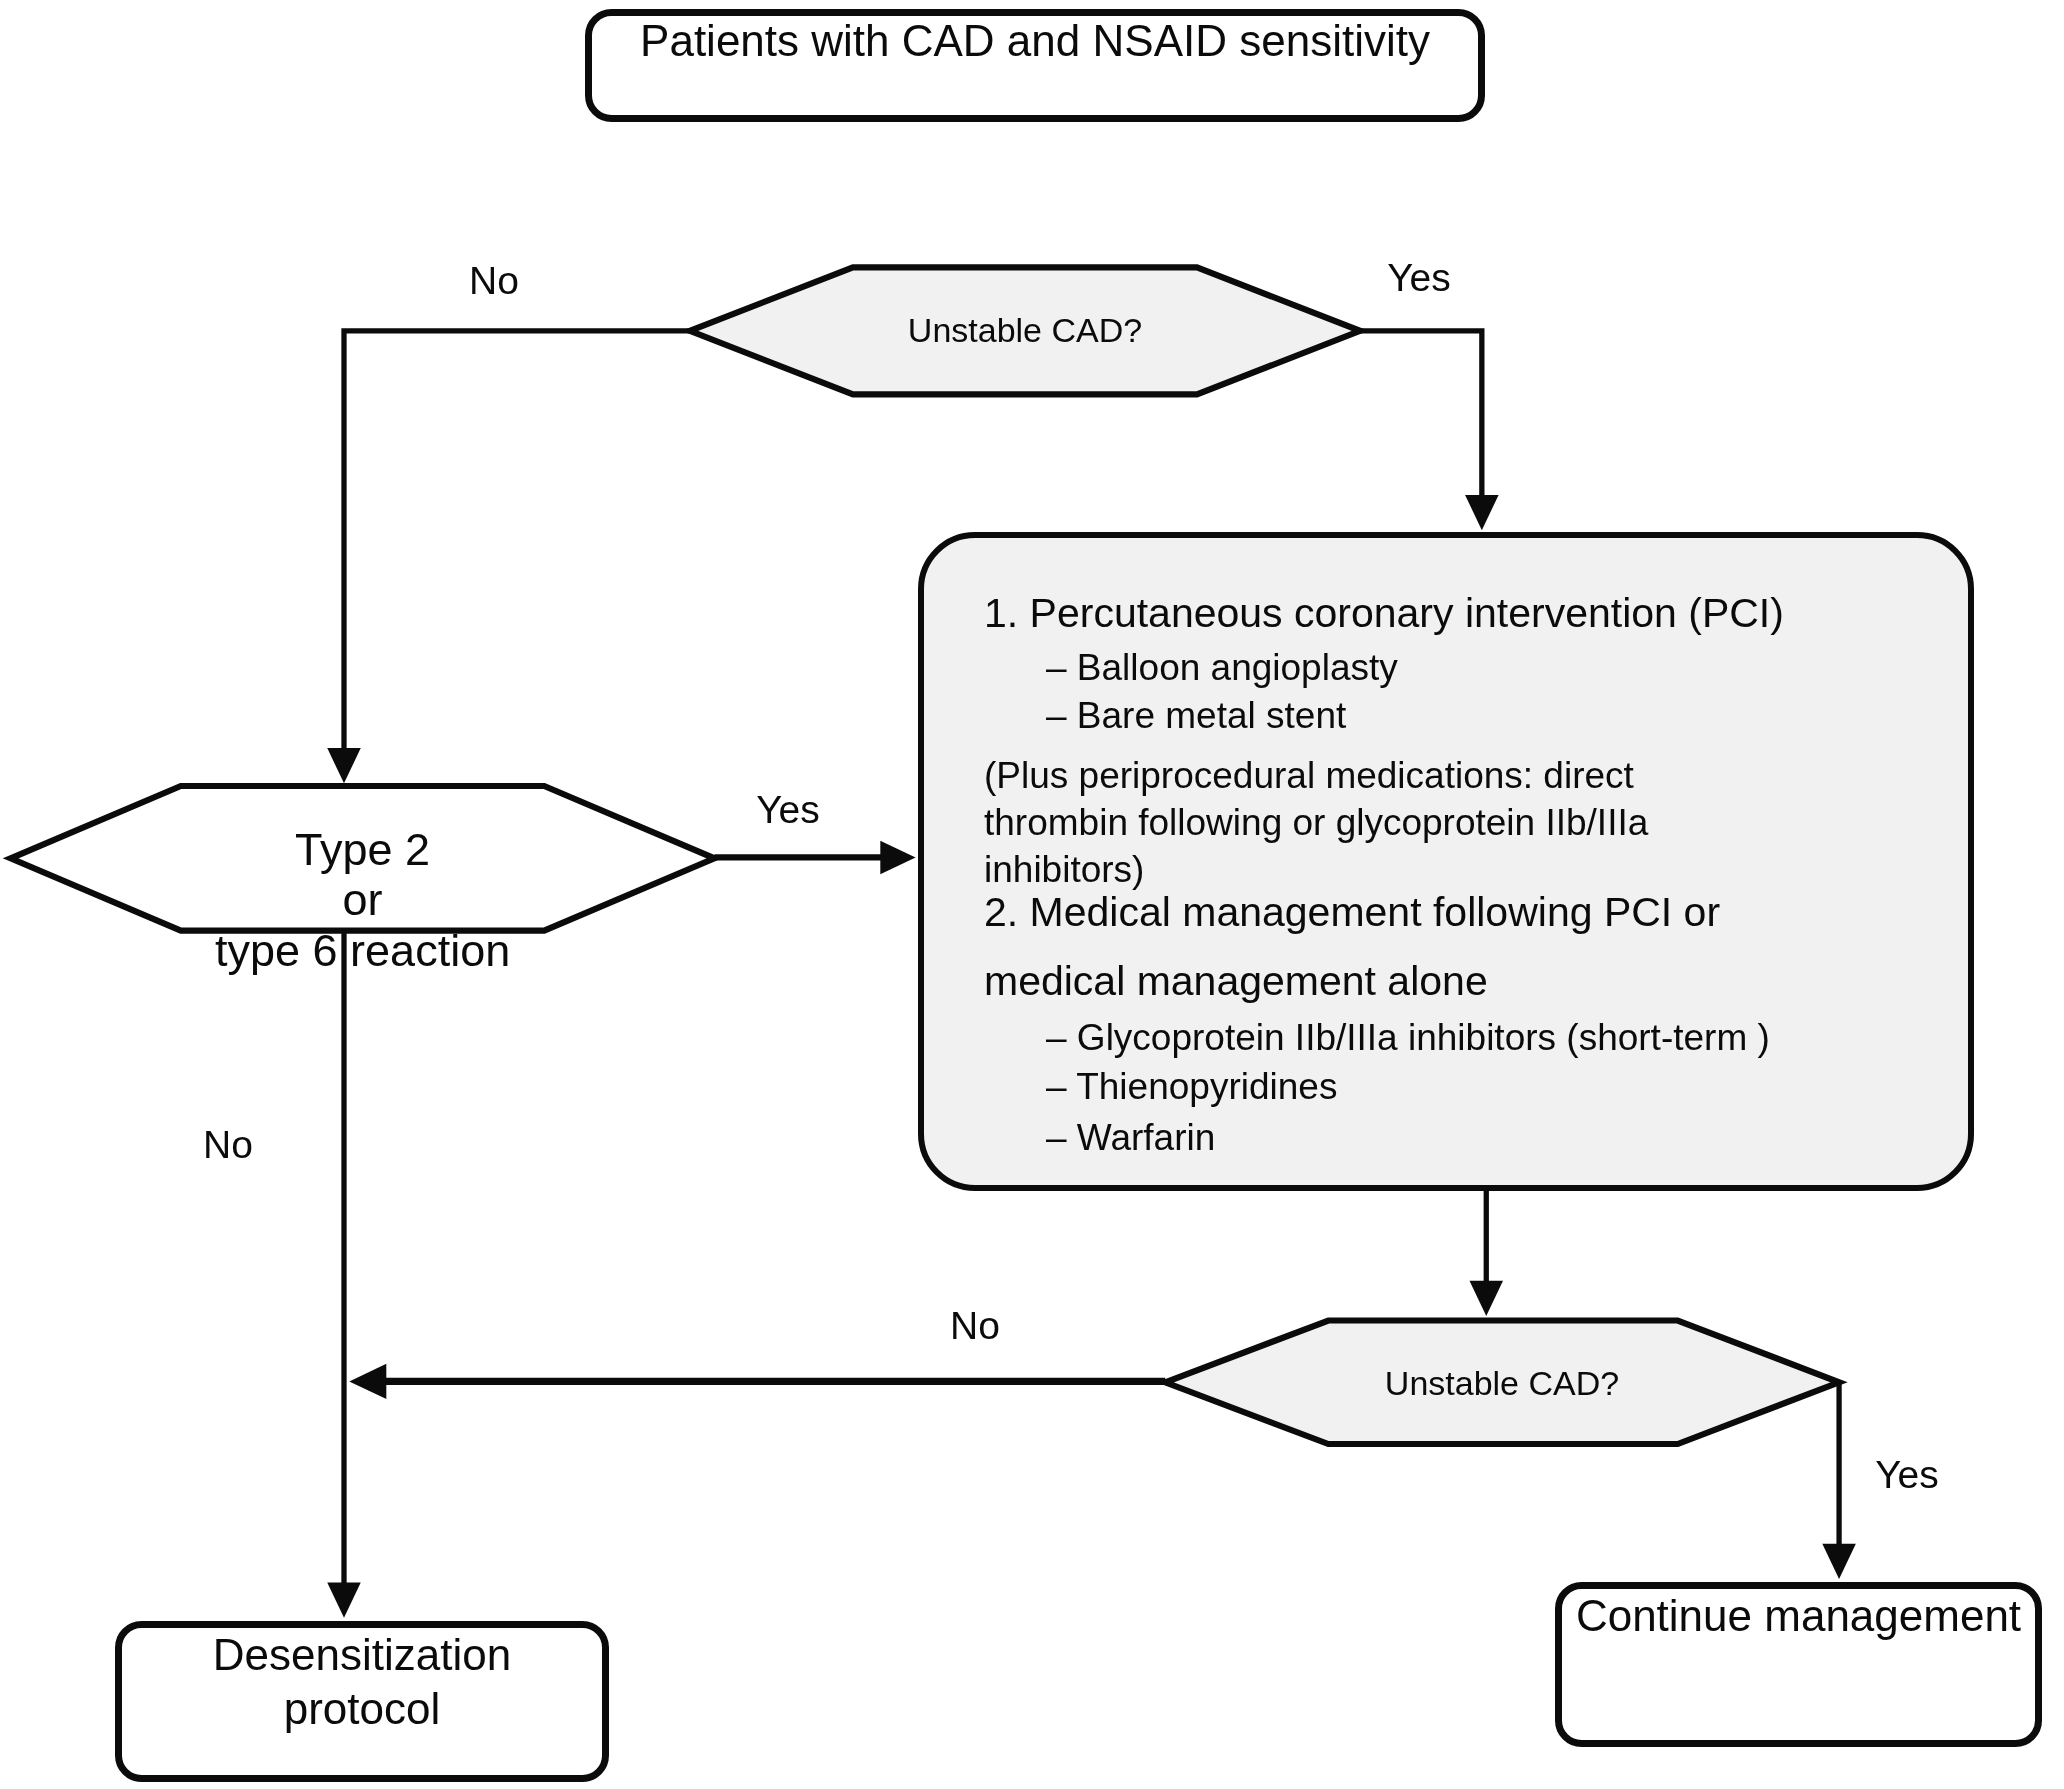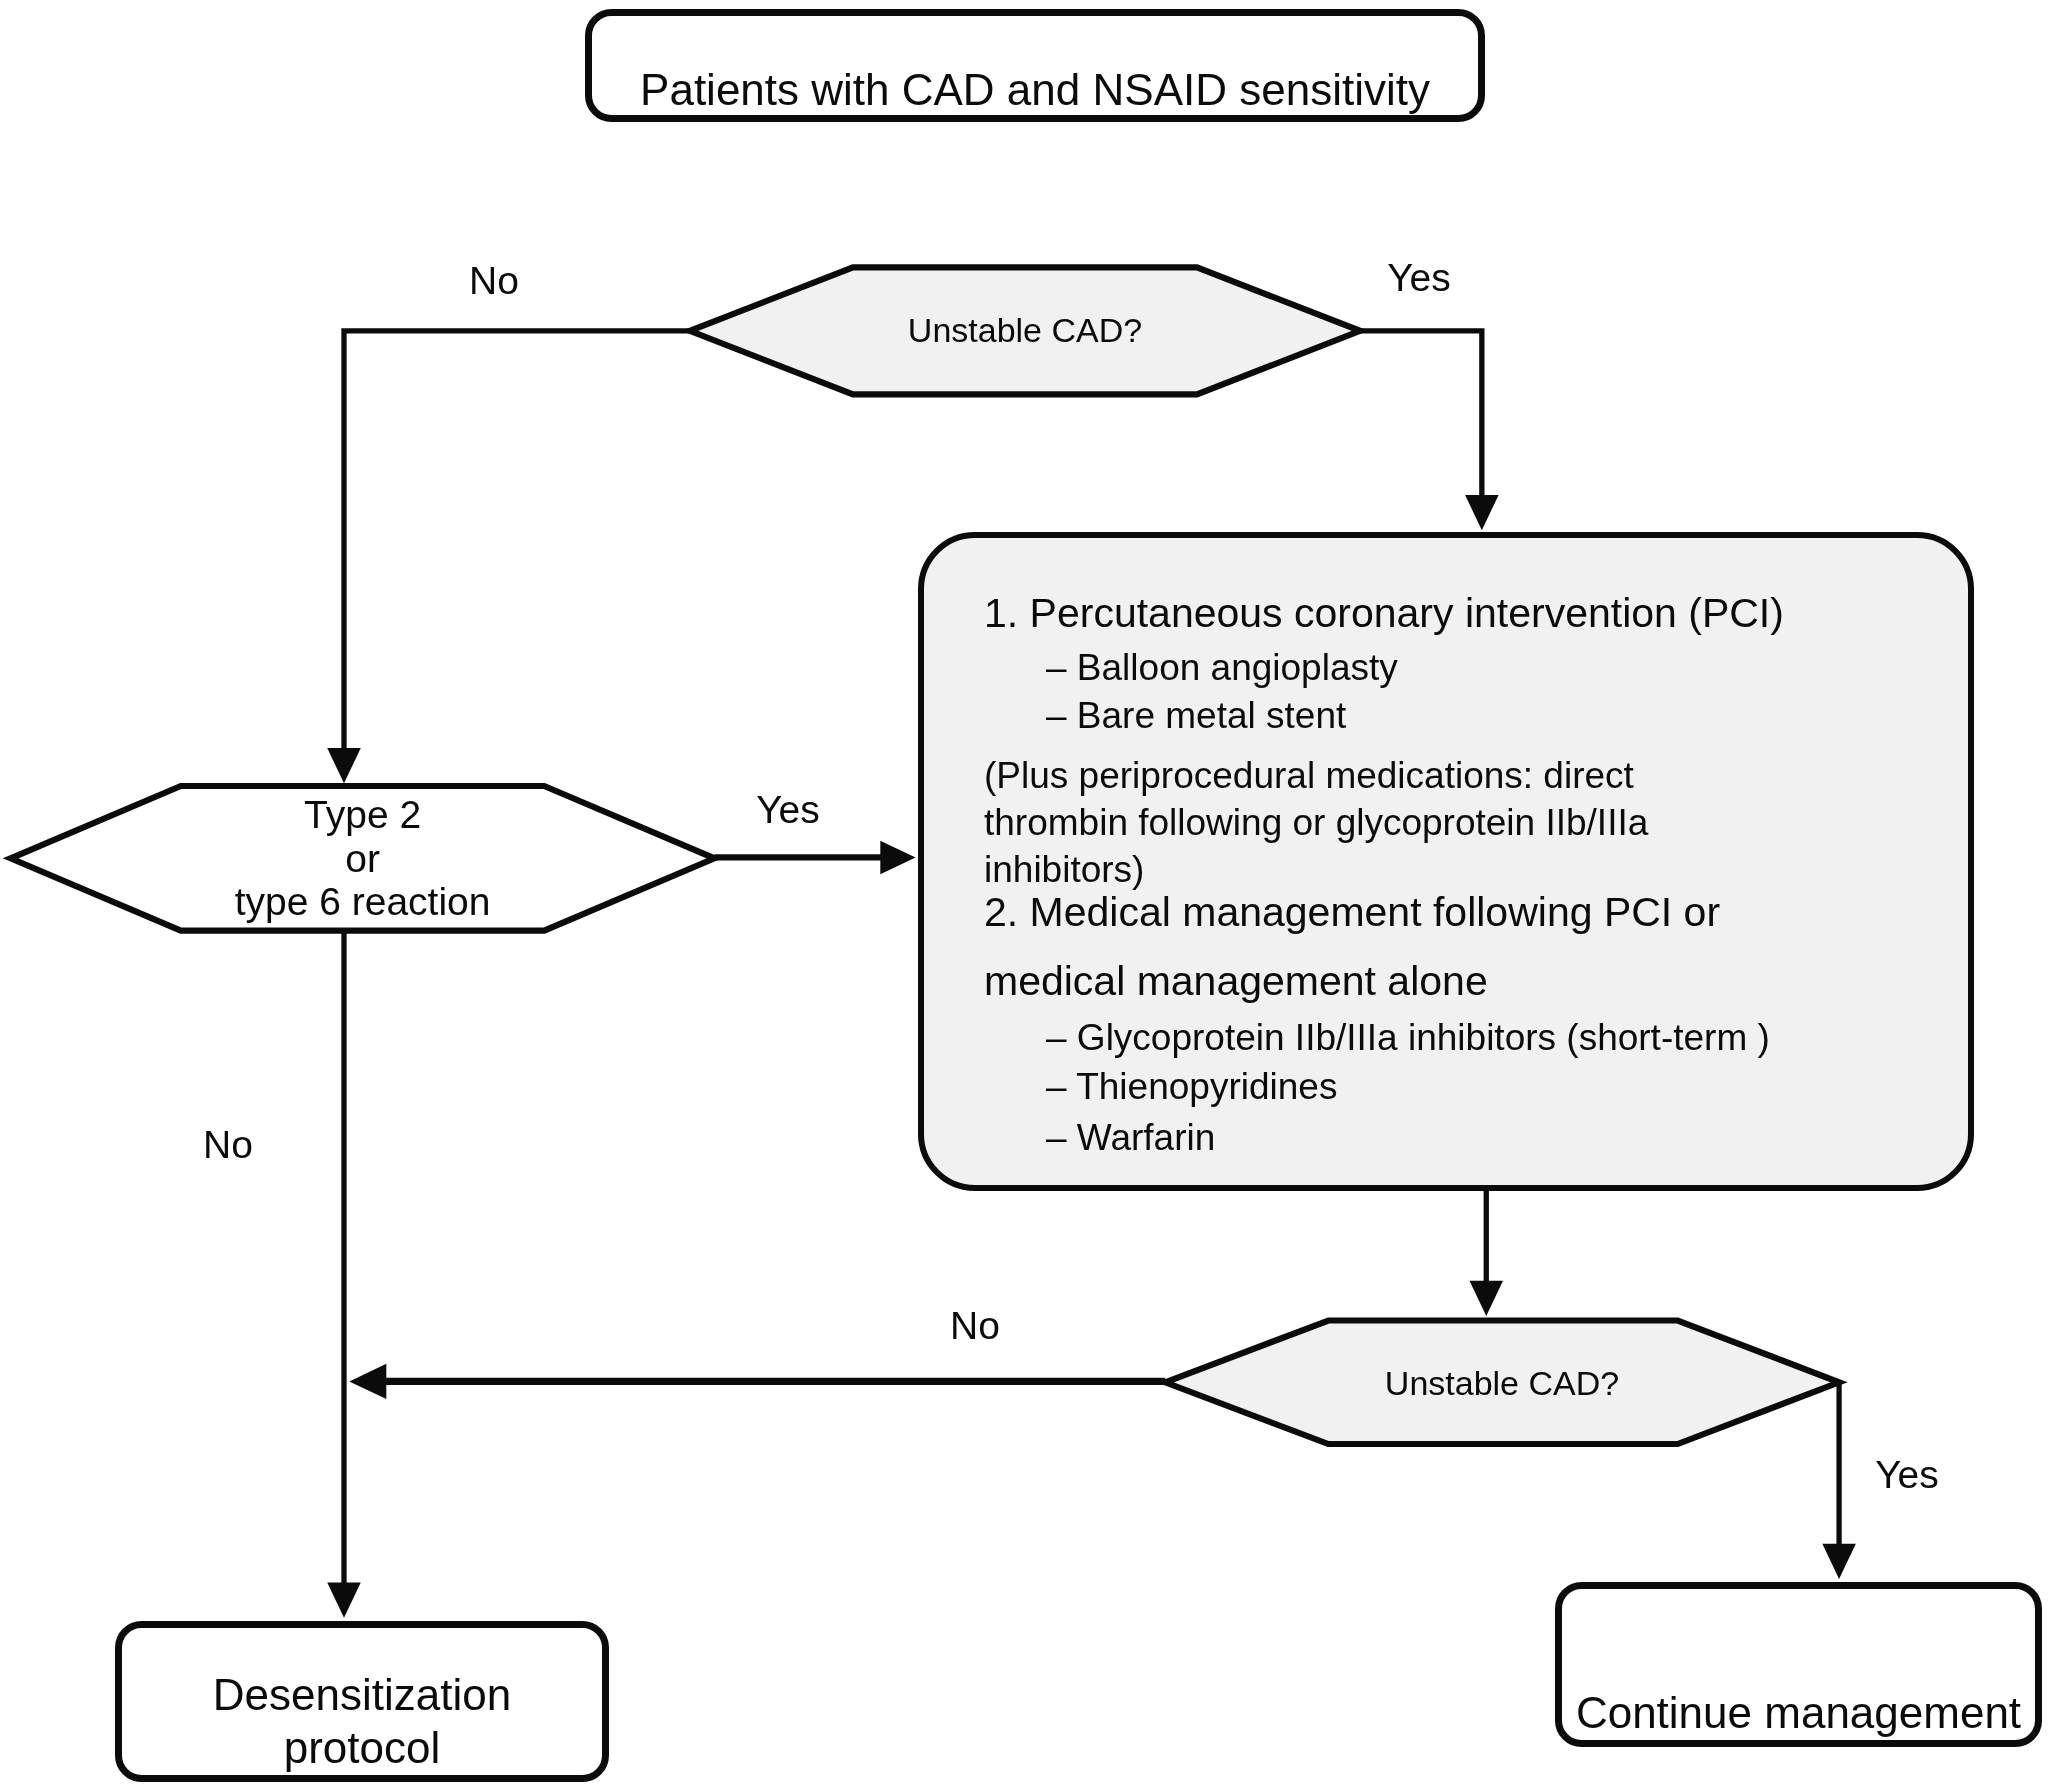--- a/index.html
+++ b/index.html
@@ -10,32 +10,32 @@
     font-family:"Liberation Sans", sans-serif;
     color:#0b0b0b;
     overflow:hidden;
   }
   #edges-svg{position:absolute;left:0;top:0;width:2064px;height:1789px;z-index:1;}
   .node{position:absolute;box-sizing:border-box;z-index:2;}
   .rounded-box{
     background:#ffffff;
     border:7px solid #0b0b0b;
     border-radius:26.5px;
-    display:flex;flex-direction:column;align-items:center;justify-content:flex-end;
+    display:flex;flex-direction:column;align-items:center;justify-content:flex-start;
     text-align:center;
   }
   .title-box{font-size:44px;}
   .terminal-box{font-size:44px;line-height:1.22;}
   .hex-label{
     position:absolute;z-index:2;
     display:flex;flex-direction:column;align-items:center;justify-content:center;
     text-align:center;
   }
   .hex-label-lg{font-size:34px;}
-  .hex-label-sm{font-size:39px;line-height:1.12;}
+  .hex-label-sm{font-size:45px;line-height:1.12;margin-top:42px;}
   .big-box{
     position:absolute;z-index:2;box-sizing:border-box;
     left:918px;top:532px;width:1056px;height:659px;
     background:#f1f1f1;
     border:6.2px solid #0b0b0b;
     border-radius:57px;
   }
   .bb-line{position:absolute;white-space:nowrap;}
   .bb-heading{font-size:41px;line-height:46px;}
   .bb-sub{font-size:37px;line-height:42px;}

